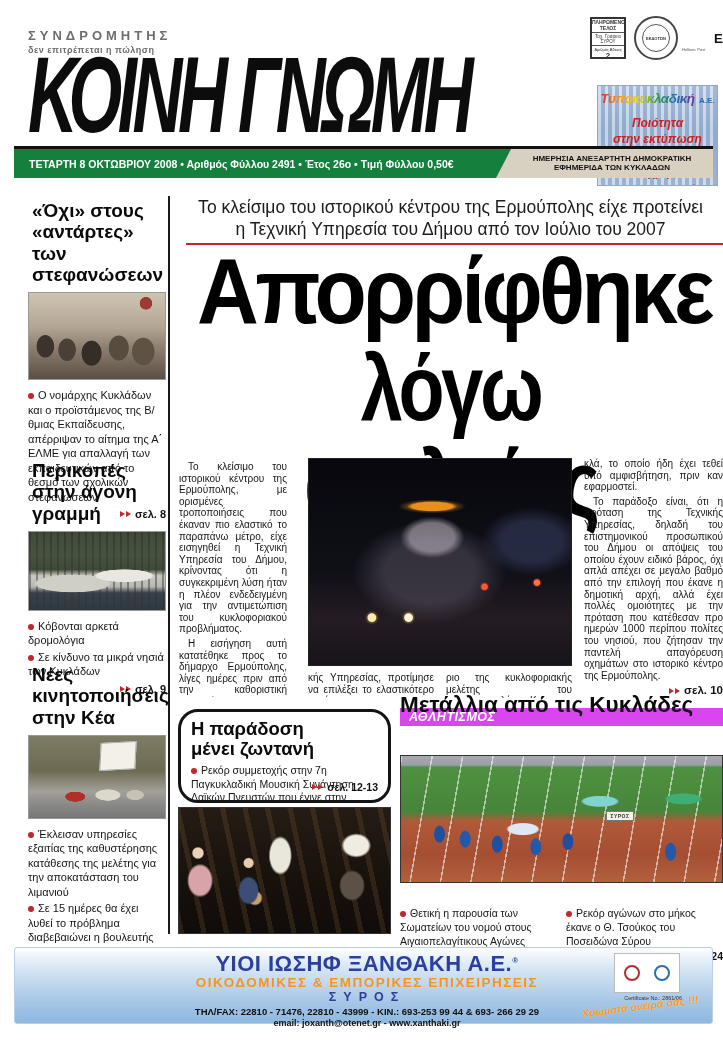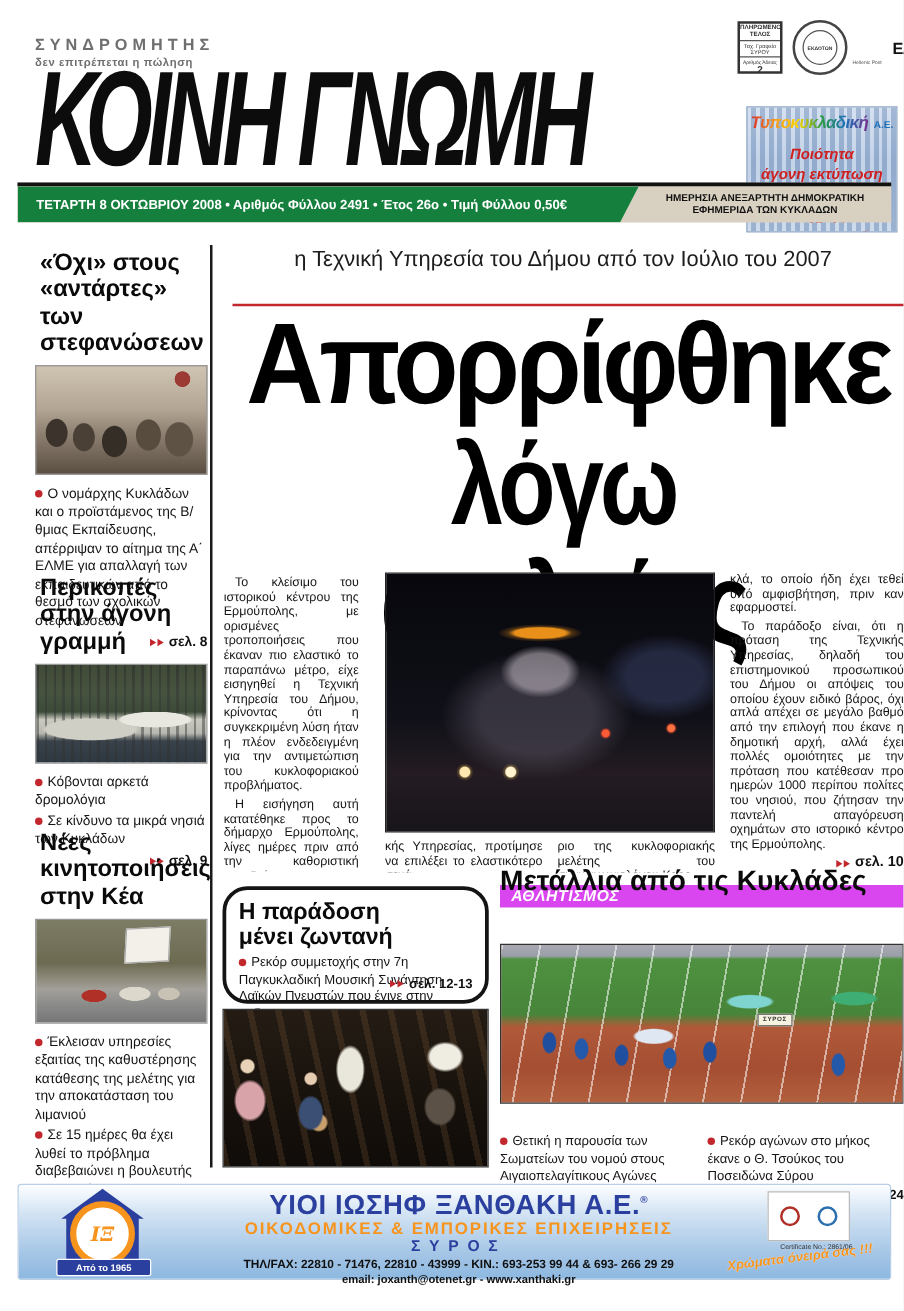--- a/index.html
+++ b/index.html
@@ -246,21 +246,21 @@
   <div class="masthead">ΚΟΙΝΗ ΓΝΩΜΗ</div>
 
   <div class="print-ad">
     <div class="tiny"></div>
     <div>
       <span class="brand">Τυποκυκλαδική</span>
       <span class="brand-sfx">Α.Ε.</span>
     </div>
     <div class="tag">
       <div>Ποιότητα</div>
-      <div>άγονη εκτύπωση</div>
+      <div>στην εκτύπωση</div>
       <div>με τεχνολογία αιχμής</div>
     </div>
     <div class="swoosh"></div>
   </div>
 
   <div class="datebar">
     <div class="blue">ΤΕΤΑΡΤΗ 8 ΟΚΤΩΒΡΙΟΥ 2008 • Αριθμός Φύλλου 2491 • Έτος 26ο • Τιμή Φύλλου 0,50€</div>
     <div class="tagline">ΗΜΕΡΗΣΙΑ ΑΝΕΞΑΡΤΗΤΗ ΔΗΜΟΚΡΑΤΙΚΗ ΕΦΗΜΕΡΙΔΑ ΤΩΝ ΚΥΚΛΑΔΩΝ</div>
   </div>
 
@@ -297,20 +297,21 @@
     <p><span class="dot"></span><span>Έκλεισαν υπηρεσίες εξαιτίας της καθυστέρησης κατάθεσης της μελέτης για την αποκατάσταση του λιμανιού</span></p>
     <p style="margin-top:2px"><span class="dot"></span><span>Σε 15 ημέρες θα έχει λυθεί το πρόβλημα διαβεβαιώνει η βουλευτής Α. Μανούσου- Μπινοπούλου</span></p>
     <div class="pageref">
       <span class="arr"></span>
         <span class="arr"></span>
       <span>σελ. 11</span>
     </div>
   </div>
 
   <div class="kicker">
+    <div>Το κλείσιμο του ιστορικού κέντρου της Ερμούπολης είχε προτείνει</div>
     <div>η Τεχνική Υπηρεσία του Δήμου από τον Ιούλιο του 2007</div>
   </div>
   <div class="redline"></div>
 
   <div class="headline">
     <span class="l1">Απορρίφθηκε</span>
     <span class="l2">λόγω ατολμίας</span>
   </div>
 
   <div class="m-body mcol1">
@@ -362,28 +363,20 @@
   <div class="sbul sbul-b">
     <span class="dot"></span><span>Ρεκόρ αγώνων στο μήκος έκανε ο Θ. Τσούκος του Ποσειδώνα Σύρου</span>
     <div class="pageref">
       <span class="arr"></span>
         <span class="arr"></span>
       <span>σελ. 23-24</span>
     </div>
   </div>
 
   <div class="fad">
-    <div class="fad-logo">
-      <div class="roof"></div>
-      <div class="bodyw"></div>
-      <div class="oval">
-        <span class="mono">ΙΞ</span>
-      </div>
-      <div class="ribbon">Από το 1965</div>
-    </div>
     <div class="fad-center">
       <div class="company">
         <span>ΥΙΟΙ ΙΩΣΗΦ ΞΑΝΘΑΚΗ Α.Ε.</span><sup>®</sup>
       </div>
       <div class="line2">ΟΙΚΟΔΟΜΙΚΕΣ &amp; ΕΜΠΟΡΙΚΕΣ ΕΠΙΧΕΙΡΗΣΕΙΣ</div>
       <div class="city">ΣΥΡΟΣ</div>
       <div class="phones">ΤΗΛ/FAX: 22810 - 71476, 22810 - 43999 - ΚΙΝ.: 693-253 99 44 &amp; 693- 266 29 29</div>
       <div class="email">email: joxanth@otenet.gr - www.xanthaki.gr</div>
     </div>
     <div class="fad-cert">

